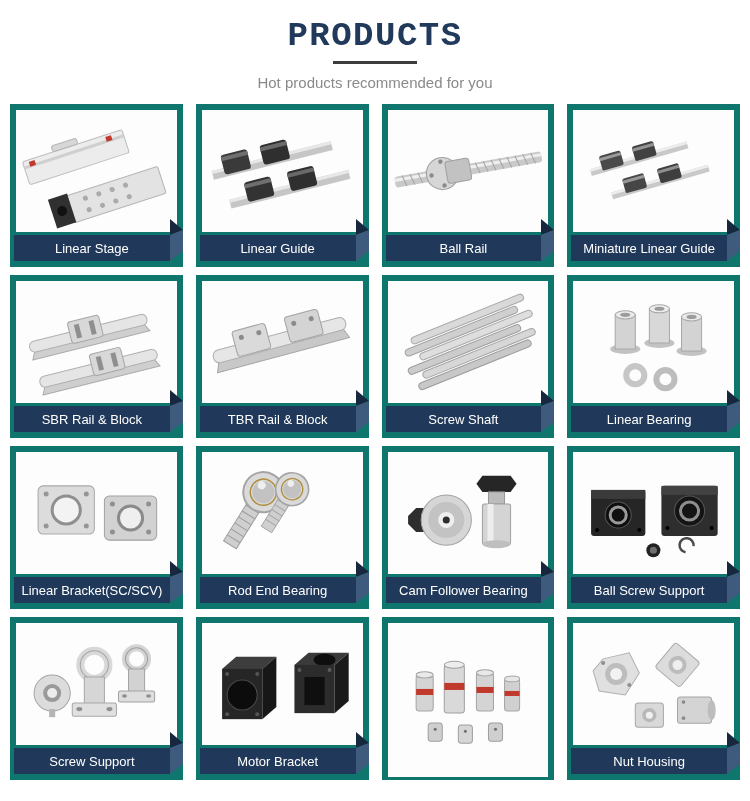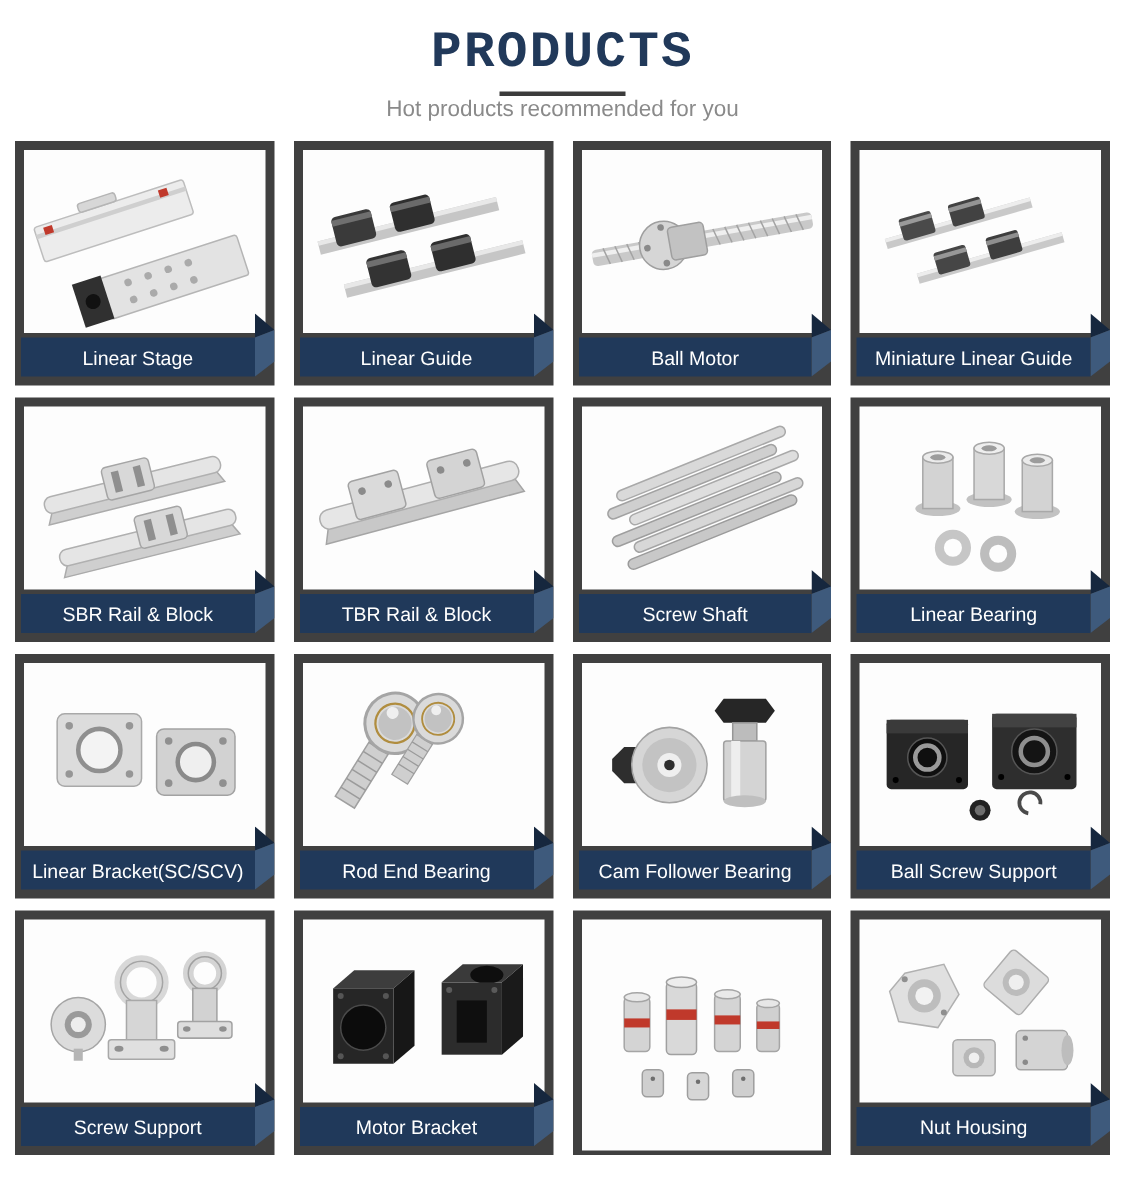--- a/index.html
+++ b/index.html
@@ -6,28 +6,28 @@
   body{
     width:750px;height:801px;overflow:hidden;background:#ffffff;
     font-family:"Liberation Sans", sans-serif;
   }
   .header{padding-top:16px;text-align:center;}
   .title{
     font-size:34px;font-weight:800;letter-spacing:1.5px;
     color:#21395a;line-height:40px;font-family:Liberation Mono, monospace;
   }
   .title-underline{width:84px;height:3px;background:#3c3c3c;margin:5px auto 0;}
-  .subtitle{font-size:15px;color:#8a8a8a;}
+  .subtitle{margin-top:10px;font-size:15px;color:#8a8a8a;}
   .grid{
     margin-top:13px;padding:0 10px;
     display:grid;grid-template-columns:repeat(4,1fr);
     gap:8px 13px;
   }
   .card{
-    position:relative;background:#404040;height:163px;
+    position:relative;background:#0f766e;height:163px;
     display:flex;flex-direction:column;
   }
   .photo{
     flex:1;margin:6px 6px 3px 6px;background:#fdfdfd;
     display:flex;align-items:center;justify-content:center;overflow:hidden;
   }
   .photo svg{width:100%;height:100%;}
   .banner{
     position:relative;height:26px;margin:0 13px 6px 4px;
     background:#20395a;display:flex;align-items:center;justify-content:center;
@@ -117,21 +117,21 @@
           <path d="M14,52 l3,11 M22,52 l3,11 M30,52 l3,11 M38,52 l3,11 M88,52 l3,11 M96,52 l3,11 M104,52 l3,11 M112,52 l3,11 M120,52 l3,11 M128,52 l3,11 M136,52 l3,11 M144,52 l3,11" stroke="#a3a3a3" stroke-width="1" fill="none"></path>
           <circle cx="54" cy="57" r="16" fill="#d6d6d6" stroke="#9f9f9f"></circle>
           <circle cx="54" cy="45" r="2.2" fill="#8a8a8a"></circle>
           <circle cx="54" cy="69" r="2.2" fill="#8a8a8a"></circle>
           <circle cx="43" cy="57" r="2.2" fill="#8a8a8a"></circle>
           <rect x="58" y="46" width="24" height="22" rx="3" fill="#c2c2c2" stroke="#9f9f9f"></rect>
         </g>
       </svg>
     </div>
     <div class="banner">
-      <span class="banner-label">Ball Motor</span>
+      <span class="banner-label">Ball Rail</span>
       <svg class="ribbon" viewBox="0 0 13 42">
         <polygon points="0,0 13,11 0,16" fill="#16273e"></polygon>
         <polygon points="0,16 13,11 13,32 0,42" fill="#3e5a7c"></polygon>
       </svg>
     </div>
   </div>
 
   <div class="card">
     <div class="photo">
       <svg viewBox="0 0 160 118">

